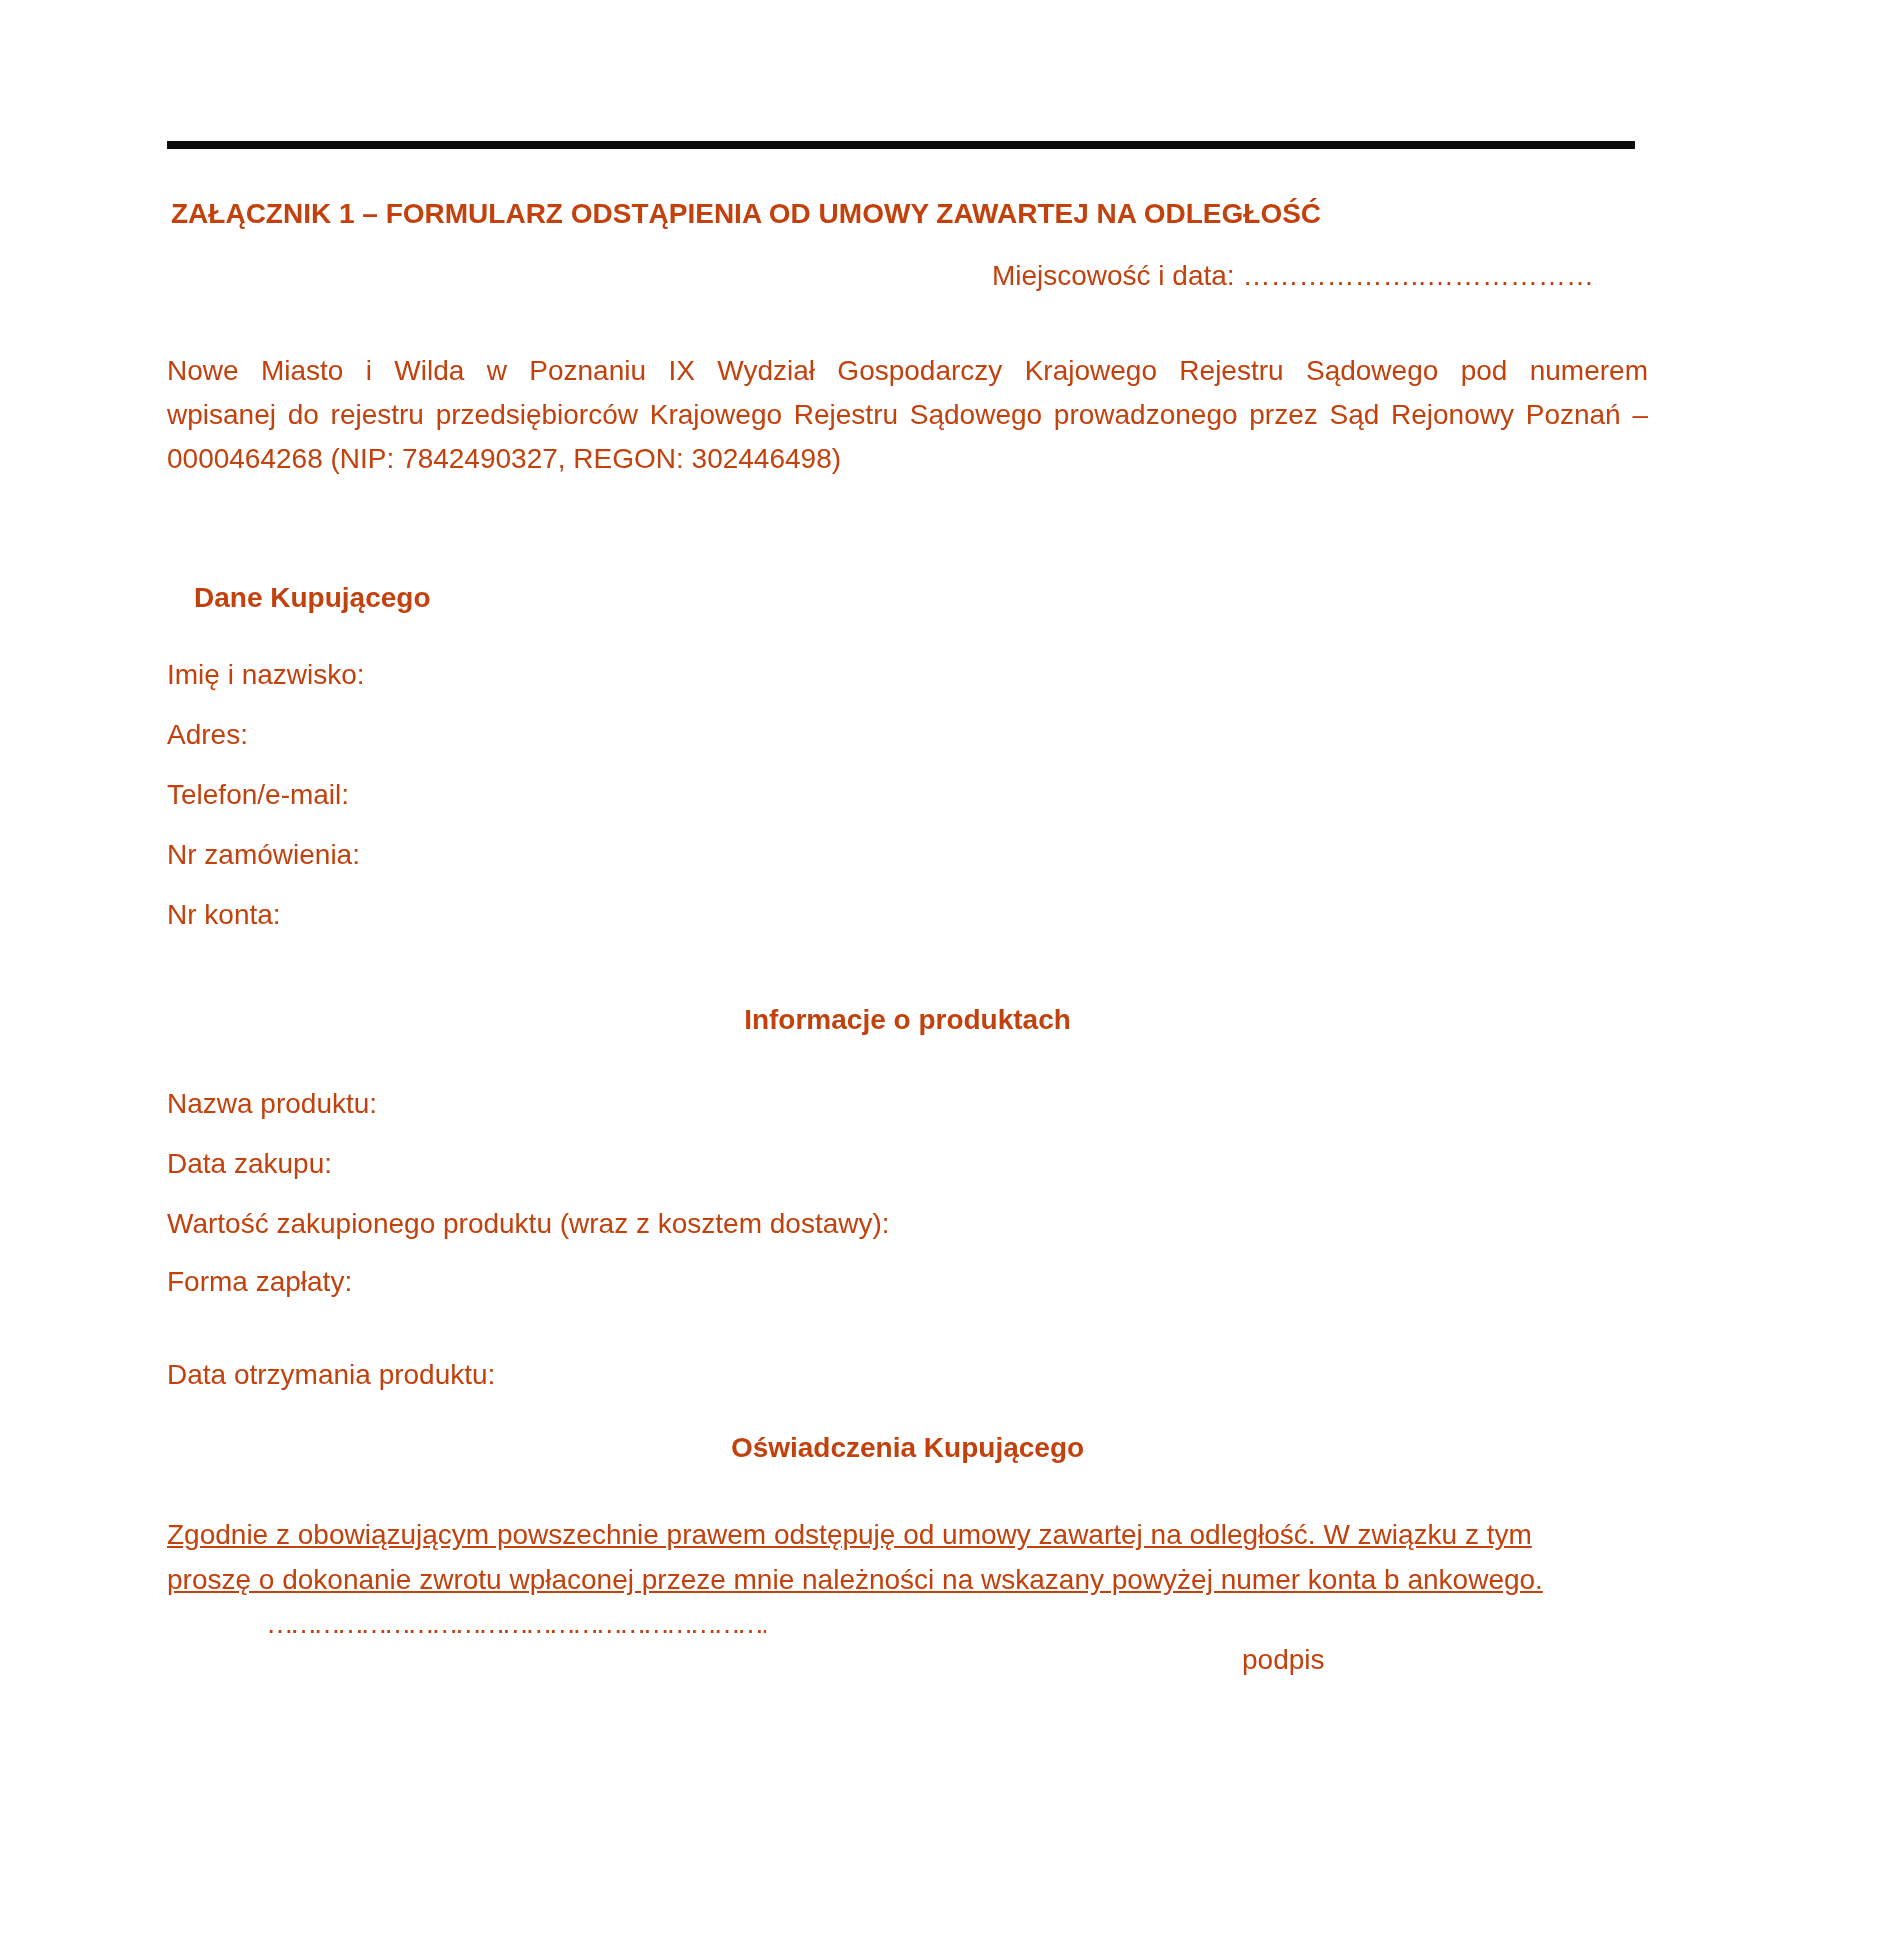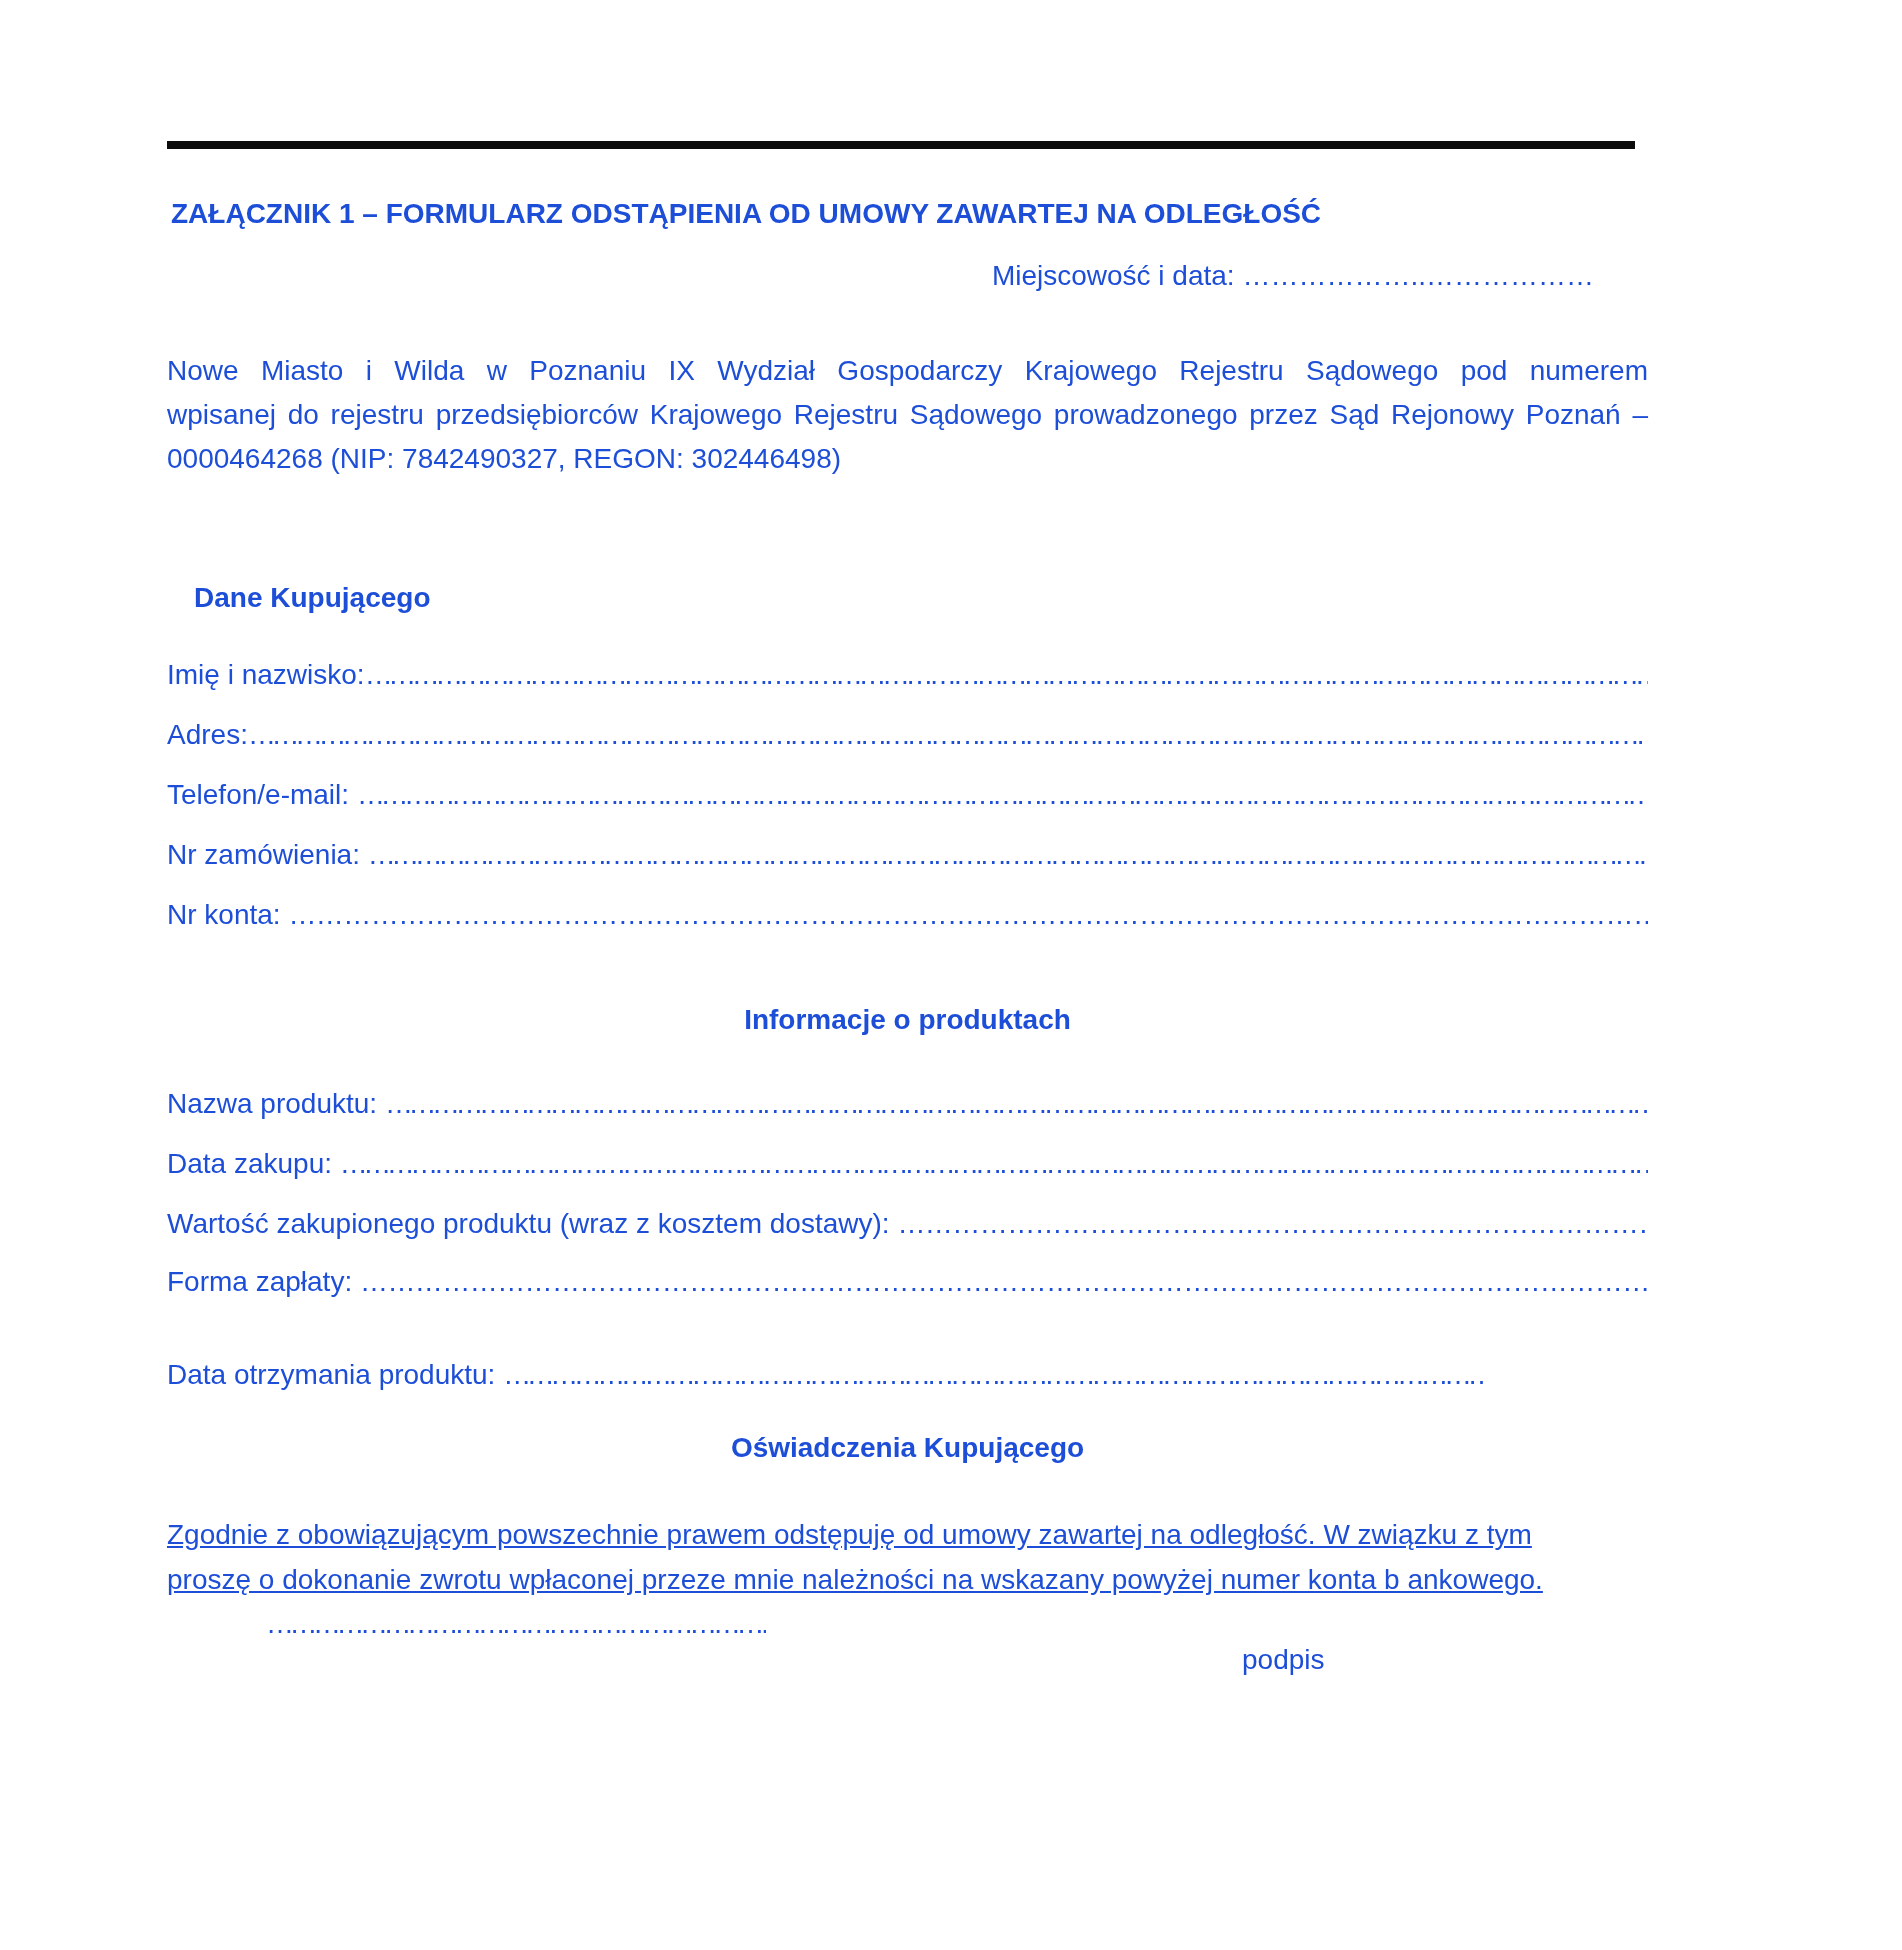--- a/index.html
+++ b/index.html
@@ -1,33 +1,33 @@
 <!DOCTYPE html>
 <html style="font-size:12.4px"><head>
 <meta charset="utf-8">
 <style>
   html,body{margin:0;padding:0;background:#ffffff;}
   #page{
     position:relative;
     width:1903px;height:1951px;
-    background:#ffffff;color:#1d4ed8;
+    background:#ffffff;color:#c2410c;
     font-family:"Liberation Sans","DejaVu Sans",sans-serif;
     font-size:28px;line-height:34px;
     overflow:hidden;
   }
   .abs{position:absolute;}
   .bold{font-weight:bold;}
   .rule{background:#0c0c0c;height:7.7px;}
   .para1{width:1481px;left:167px;}
   .para1 .pline{line-height:44px;}
   .jline{text-align:justify;text-align-last:justify;}
   .fieldrow{
     left:167px;width:1481px;height:36px;
     display:flex;align-items:baseline;
-    white-space:nowrap;overflow:hidden;
+    white-space:nowrap;overflow:hidden;flex-direction:column;
   }
   .label{flex:0 0 auto;white-space:pre;}
   .dots{
     flex:1 1 auto;overflow:hidden;white-space:nowrap;
     letter-spacing:-0.16em;
   }
   .dots--sparse{letter-spacing:-0.02em;}
   .centered{left:167px;width:1481px;text-align:center;}
   .placedate{display:flex;align-items:baseline;white-space:pre;}
   .para2{left:167px;width:1481px;text-decoration:underline;}

